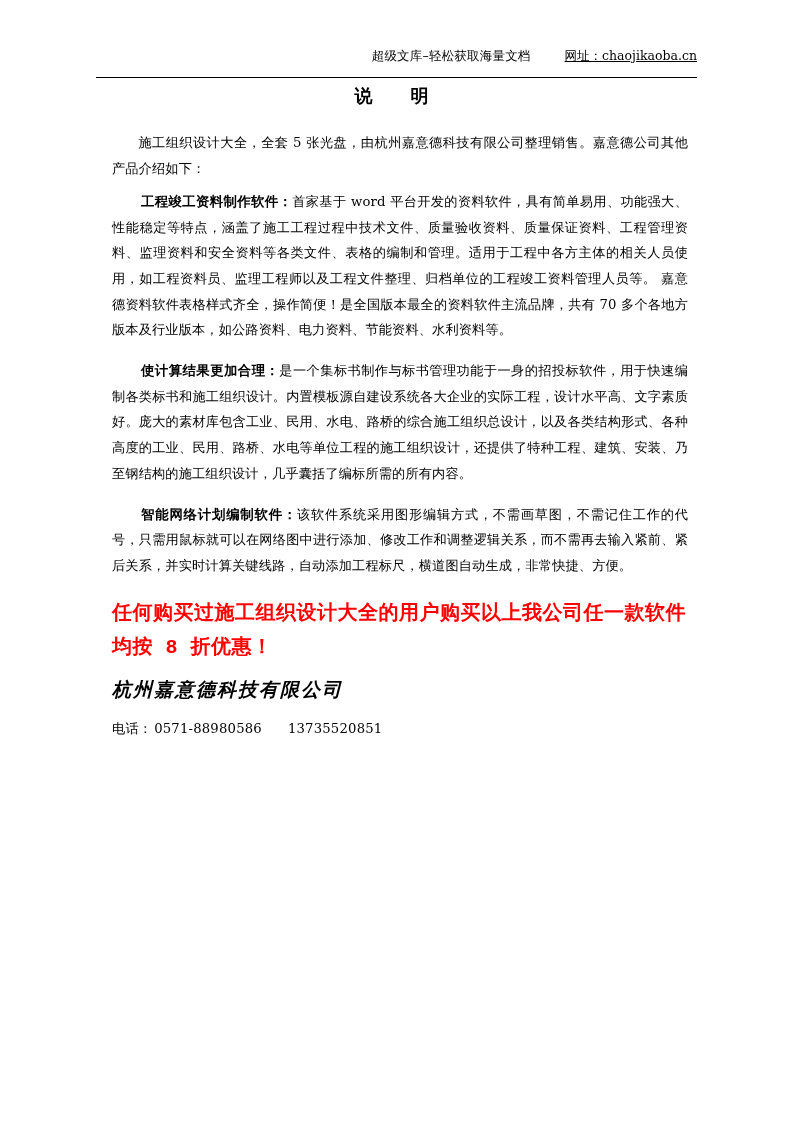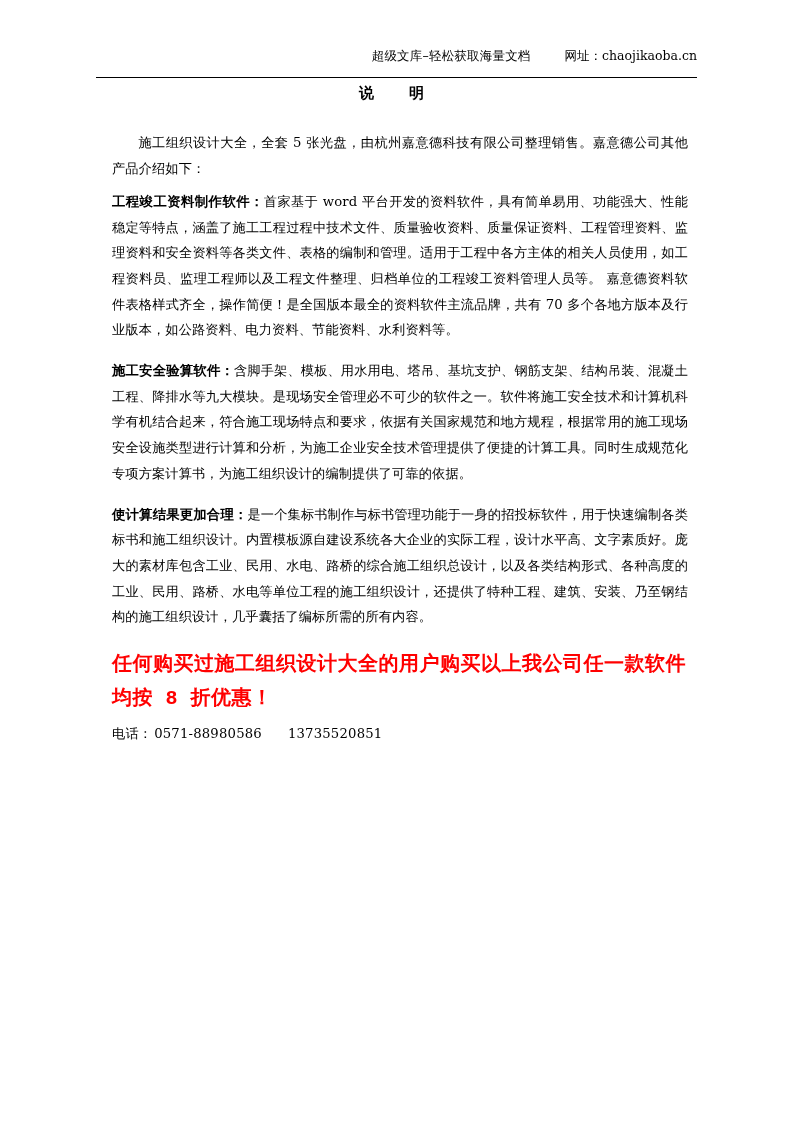--- a/index.html
+++ b/index.html
@@ -43,30 +43,31 @@
     font-size: 12.5px;
     line-height: 15px;
     letter-spacing: 0.2px;
     white-space: nowrap;
   }
   .header-url {
     font-family: "DejaVu Serif", "Liberation Serif", serif;
     font-size: 12.5px;
     line-height: 15px;
     white-space: nowrap;
+    text-decoration: underline;
   }
 
   
   .doc-title {
     position: absolute;
     top: 84px;
     left: 0;
     right: 0;
     text-align: center;
-    font-size: 15px;
+    font-size: 18px;
     font-weight: bold;
     letter-spacing: 10px;
     font-family: "DejaVu Sans", "Liberation Sans", sans-serif;
   }
 
   
   .content {
     position: absolute;
     left: 112px;
     top: 130px;
@@ -82,20 +83,21 @@
     letter-spacing: 0.15px;
   }
   p.para.intro {
     text-indent: 2em;
     margin-bottom: 8px;
   }
   .lead {
     font-weight: bold;
     font-family: "DejaVu Sans", "Liberation Sans", sans-serif;
     font-size: 13.4px;
+    margin-left: 29px;
   }
 
   
   .promo {
     color: #ff0000;
     font-weight: bold;
     font-size: 20px;
     line-height: 34px;
     letter-spacing: 0.5px;
     margin: 18px 0 6px 0;
@@ -133,33 +135,34 @@
   <div class="doc-title">说　明</div>
 
   <div class="content">
 
     <p class="para intro">施工组织设计大全，全套 5 张光盘，由杭州嘉意德科技有限公司整理销售。嘉意德公司其他产品介绍如下：</p>
 
     <p class="para">
       <span class="lead">工程竣工资料制作软件：</span><span>首家基于 word 平台开发的资料软件，具有简单易用、功能强大、性能稳定等特点，涵盖了施工工程过程中技术文件、质量验收资料、质量保证资料、工程管理资料、监理资料和安全资料等各类文件、表格的编制和管理。适用于工程中各方主体的相关人员使用，如工程资料员、监理工程师以及工程文件整理、归档单位的工程竣工资料管理人员等。 嘉意德资料软件表格样式齐全，操作简便！是全国版本最全的资料软件主流品牌，共有 70 多个各地方版本及行业版本，如公路资料、电力资料、节能资料、水利资料等。</span>
     </p>
 
-    <p class="para">
-      <span class="lead">施工安全验算软件：</span><span>含脚手架、模板、用水用电、塔吊、基坑支护、钢筋支架、结构吊装、混凝土工程、降排水等九大模块。是现场安全管理必不可少的软件之一。软件将施工安全技术和计算机科学有机结合起来，符合施工现场特点和要求，依据有关国家规范和地方规程，根据常用的施工现场安全设施类型进行计算和分析，为施工企业安全技术管理提供了便捷的计算工具。同时生成规范化专项方案计算书，为施工组织设计的编制提供了可靠的依据。</span>
-    </p>
 
     <p class="para">
       <span class="lead">使计算结果更加合理：</span><span>是一个集标书制作与标书管理功能于一身的招投标软件，用于快速编制各类标书和施工组织设计。内置模板源自建设系统各大企业的实际工程，设计水平高、文字素质好。庞大的素材库包含工业、民用、水电、路桥的综合施工组织总设计，以及各类结构形式、各种高度的工业、民用、路桥、水电等单位工程的施工组织设计，还提供了特种工程、建筑、安装、乃至钢结构的施工组织设计，几乎囊括了编标所需的所有内容。</span>
     </p>
 
+    <p class="para">
+      <span class="lead">智能网络计划编制软件：</span><span>该软件系统采用图形编辑方式，不需画草图，不需记住工作的代号，只需用鼠标就可以在网络图中进行添加、修改工作和调整逻辑关系，而不需再去输入紧前、紧后关系，并实时计算关键线路，自动添加工程标尺，横道图自动生成，非常快捷、方便。</span>
+    </p>
 
 
 
     <p class="promo">任何购买过施工组织设计大全的用户购买以上我公司任一款软件均按 8 折优惠！</p>
 
+    <p class="company">杭州嘉意德科技有限公司</p>
 
     <div class="contact">
       <div>
         <span>电话：</span><span class="tel-number">0571-88980586</span><span class="tel-mobile">13735520851</span>
       </div>
 
     </div>
 
   </div>
 </div>

